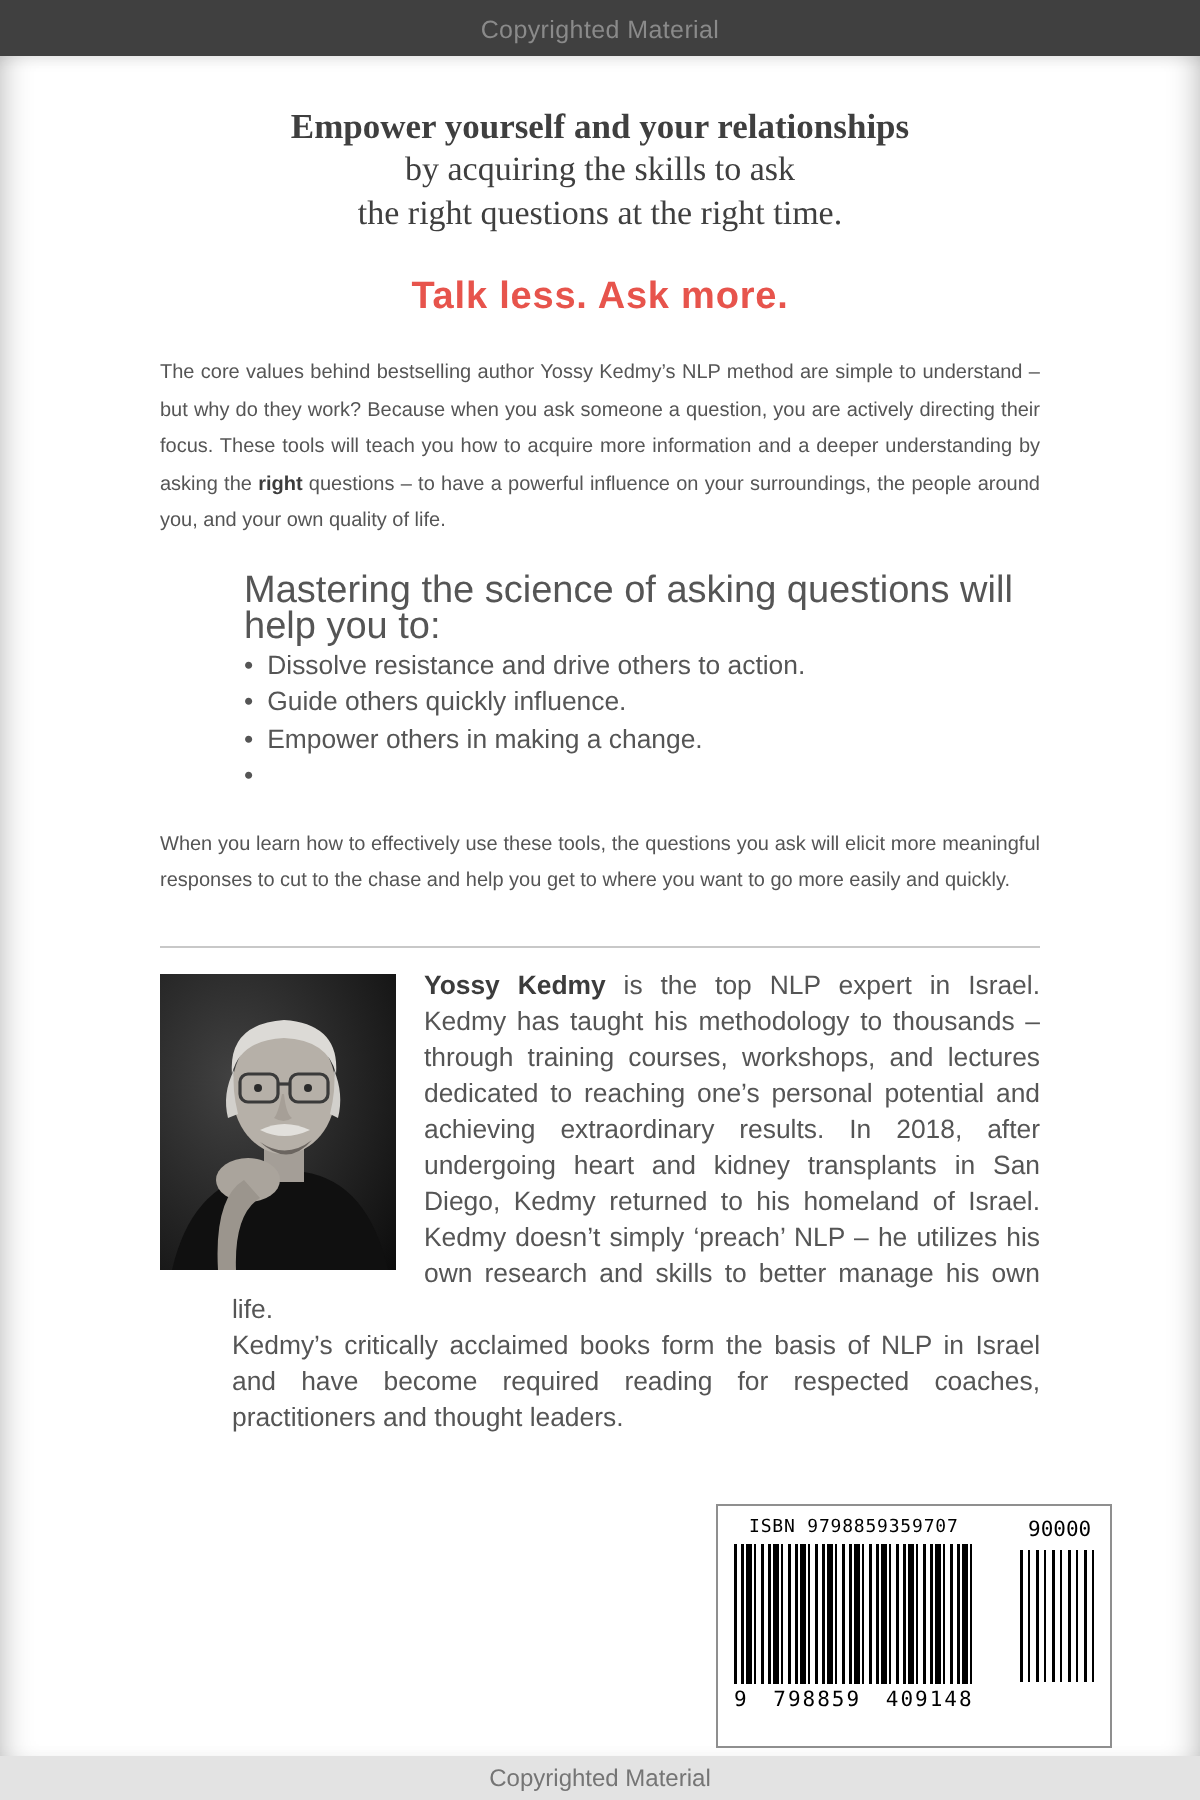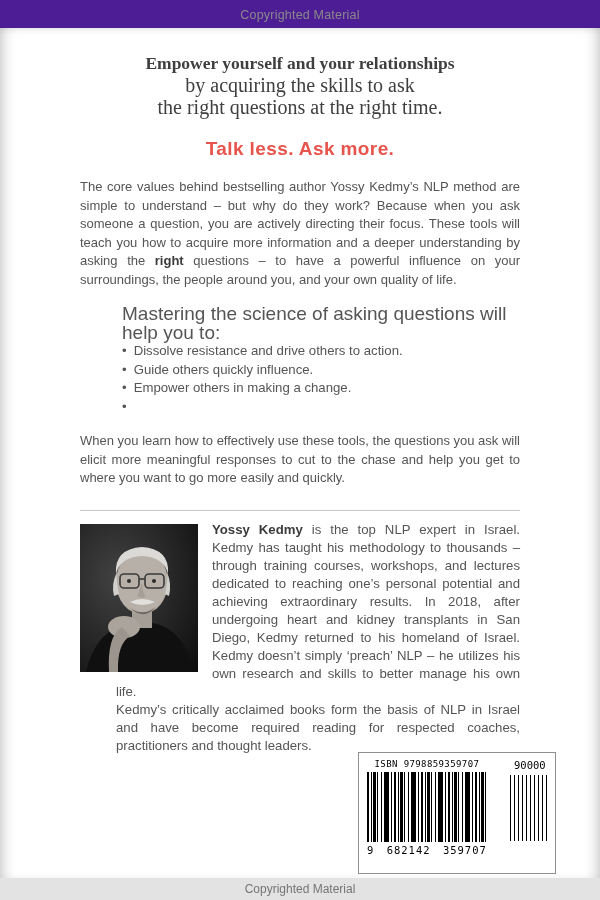--- a/index.html
+++ b/index.html
@@ -1,41 +1,41 @@
 <!DOCTYPE html>
 <html style="--accent-red: #e7544c;"><head>
 <meta charset="utf-8">
 <style>
   * { margin:0; padding:0; box-sizing:border-box; }
   html,body { width:600px; height:900px; background:#fff; }
   body { font-family:"Liberation Sans", sans-serif; }
-  .page { position:relative; width:600px; height:900px; overflow:hidden; background:#4c1d95; }
+  .page { position:relative; width:600px; height:900px; overflow:hidden; background:#404040; }
 
   .notice-top {
     height:28px; padding-top:8px; text-align:center;
     font-size:12.5px; color:#8a8a8a; letter-spacing:.2px;
   }
   .cover {
     position:absolute; top:28px; left:0; right:0; bottom:22px; background:#fff;
     box-shadow: inset 12px 0 16px -12px rgba(0,0,0,.30),
                 inset -12px 0 16px -12px rgba(0,0,0,.30),
                 inset 0 7px 9px -7px rgba(0,0,0,.12);
     padding:24px 80px 0;
   }
 
   .headline { text-align:center; font-family:"Liberation Serif", serif; color:#3f3f3f; line-height:22px; }
   .h-line1 { font-weight:bold; font-size:17.5px; }
-  .h-line2, .h-line3 { font-size:20px; }
+  .h-line2, .h-line3 { font-size:17px; }
 
   .tagline {
     margin-top:20px; text-align:center; font-weight:bold; font-size:19px;
     letter-spacing:.4px; color:var(--accent-red, #e7544c);
   }
 
-  .body { font-size:13px; line-height:18.5px; color:#555; text-align:justify; }
+  .body { font-size:10px; line-height:18.5px; color:#555; text-align:justify; }
   .intro { margin-top:18px; }
   .intro b, .bio b { color:#3c3c3c; }
 
   .benefits { margin-top:16px; padding-left:42px; }
   .benefits-intro { font-size:19px; line-height:18.5px; color:#555; }
   .benefit-items { list-style:none; }
   .benefit-items li { display:flex; font-size:13.2px; line-height:18.5px; color:#555; }
   .bullet { margin-right:7px; }
 
   .closing { margin-top:16px; }
@@ -148,21 +148,21 @@
         </svg>
       </div>
       <p class="body bio"><b>Yossy Kedmy</b><span> is the top NLP expert in Israel. Kedmy has taught his methodology to thousands – through training courses, workshops, and lectures dedicated to reaching one’s personal potential and achieving extraordinary results. In 2018, after undergoing heart and kidney transplants in San Diego, Kedmy returned to his homeland of Israel. Kedmy doesn’t simply ‘preach’ NLP – he utilizes his own research and skills to better manage his own life.</span></p>
       <p class="body bio-cont">Kedmy’s critically acclaimed books form the basis of NLP in Israel and have become required reading for respected coaches, practitioners and thought leaders.</p>
     </div>
 
     <div class="barcode-box">
       <div class="bc-left">
         <div class="isbn-label">ISBN 9798859359707</div>
         <div class="bars-main"></div>
-        <div class="bc-digits">9 682142 359707</div>
+        <div class="bc-digits">9 798859 409148</div>
       </div>
       <div class="bc-right">
         <div class="price-label">90000</div>
         <div class="bars-supp"></div>
       </div>
     </div>
 
   </div>
 
   <div class="notice-bottom">Copyrighted Material</div>

